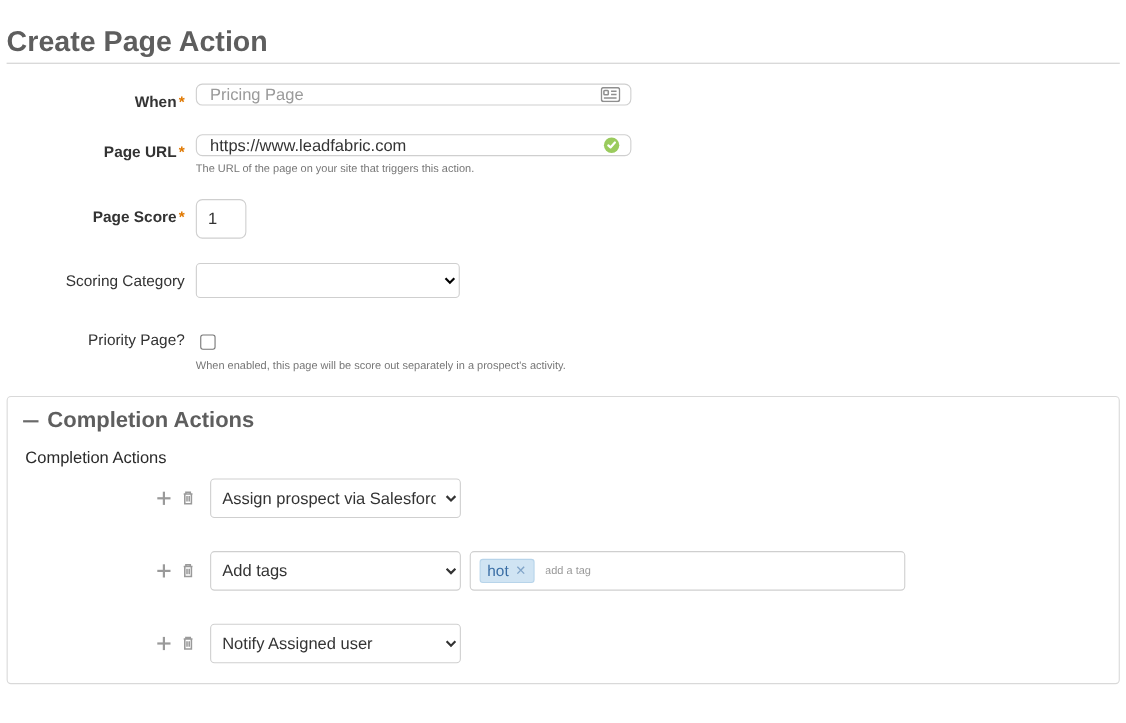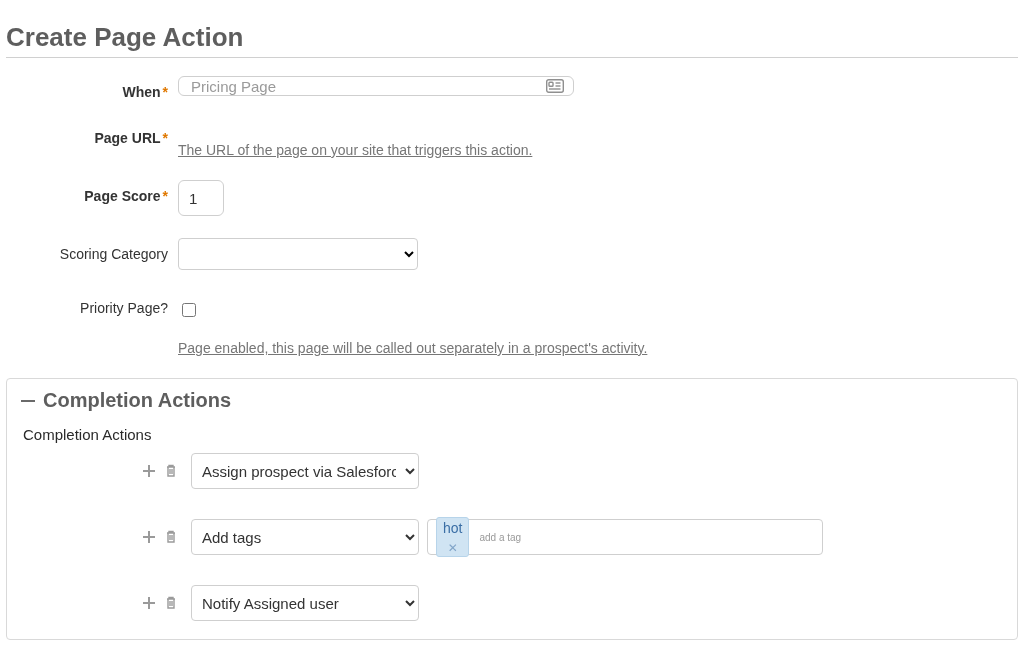--- a/index.html
+++ b/index.html
@@ -40,24 +40,23 @@
     font-size: 14px;
     font-weight: 700;
     color: #333;
   }
   .req { color: #e07800; font-weight: 700; margin-left: 2px; }
   .field-col {
     flex: 1;
     min-width: 0;
   }
   .help-text {
-    margin-top: 20px;
-    font-size: 14px;
+    margin-top: 6px;
+    font-size: 10px;
     color: #767676;
-    text-decoration: underline;
   }
 
   .input-wrap {
     position: relative;
     display: inline-block;
   }
   input[type="text"].wide {
     width: 396px;
     height: 20px;
     border: 1px solid #cfcfcf;
@@ -170,21 +169,20 @@
   .tag-chip {
     display: inline-flex;
     align-items: center;
     gap: 6px;
     background: #d0e4f3;
     border: 1px solid #b7d4ea;
     border-radius: 3px;
     padding: 2px 6px;
     color: #3a6ea5;
     font-size: 14px;
-    flex-direction: column;
   }
   .tag-remove {
     color: #80a4c8;
     font-size: 12px;
     line-height: 1;
   }
   .tag-input {
     border: none;
     outline: none;
     font-size: 10px;
@@ -227,20 +225,29 @@
         </span>
       </span>
     </div>
   </div>
 
   <div class="form-row">
     <div class="label-col">
       <span>Page URL</span><span class="req">*</span>
     </div>
     <div class="field-col">
+      <span class="input-wrap">
+        <input type="text" class="wide" value="https://www.leadfabric.com" style="">
+        <span class="input-suffix">
+          <svg width="16" height="16" viewBox="0 0 16 16">
+              <circle cx="8" cy="8" r="7" class="check-circle"></circle>
+              <path d="M5 8.2 L7 10 L11 5.5" class="check-tick"></path>
+            </svg>
+        </span>
+      </span>
       <div class="help-text">The URL of the page on your site that triggers this action.</div>
     </div>
   </div>
 
   <div class="form-row">
     <div class="label-col">
       <span>Page Score</span><span class="req">*</span>
     </div>
     <div class="field-col">
       <input type="text" class="narrow" value="1" style="">
@@ -253,21 +260,21 @@
       <select class="scoring">
         <option></option>
       </select>
     </div>
   </div>
 
   <div class="form-row">
     <div class="label-col" style="font-weight:400">Priority Page?</div>
     <div class="field-col">
       <input type="checkbox" class="cb" style="">
-      <div class="help-text">Page enabled, this page will be called out separately in a prospect's activity.</div>
+      <div class="help-text">When enabled, this page will be score out separately in a prospect's activity.</div>
     </div>
   </div>
 
   <div class="panel">
     <div class="panel-header">
       <span class="minus"></span>
       <span class="panel-title">Completion Actions</span>
     </div>
     <div class="sub-label">Completion Actions</div>
 

